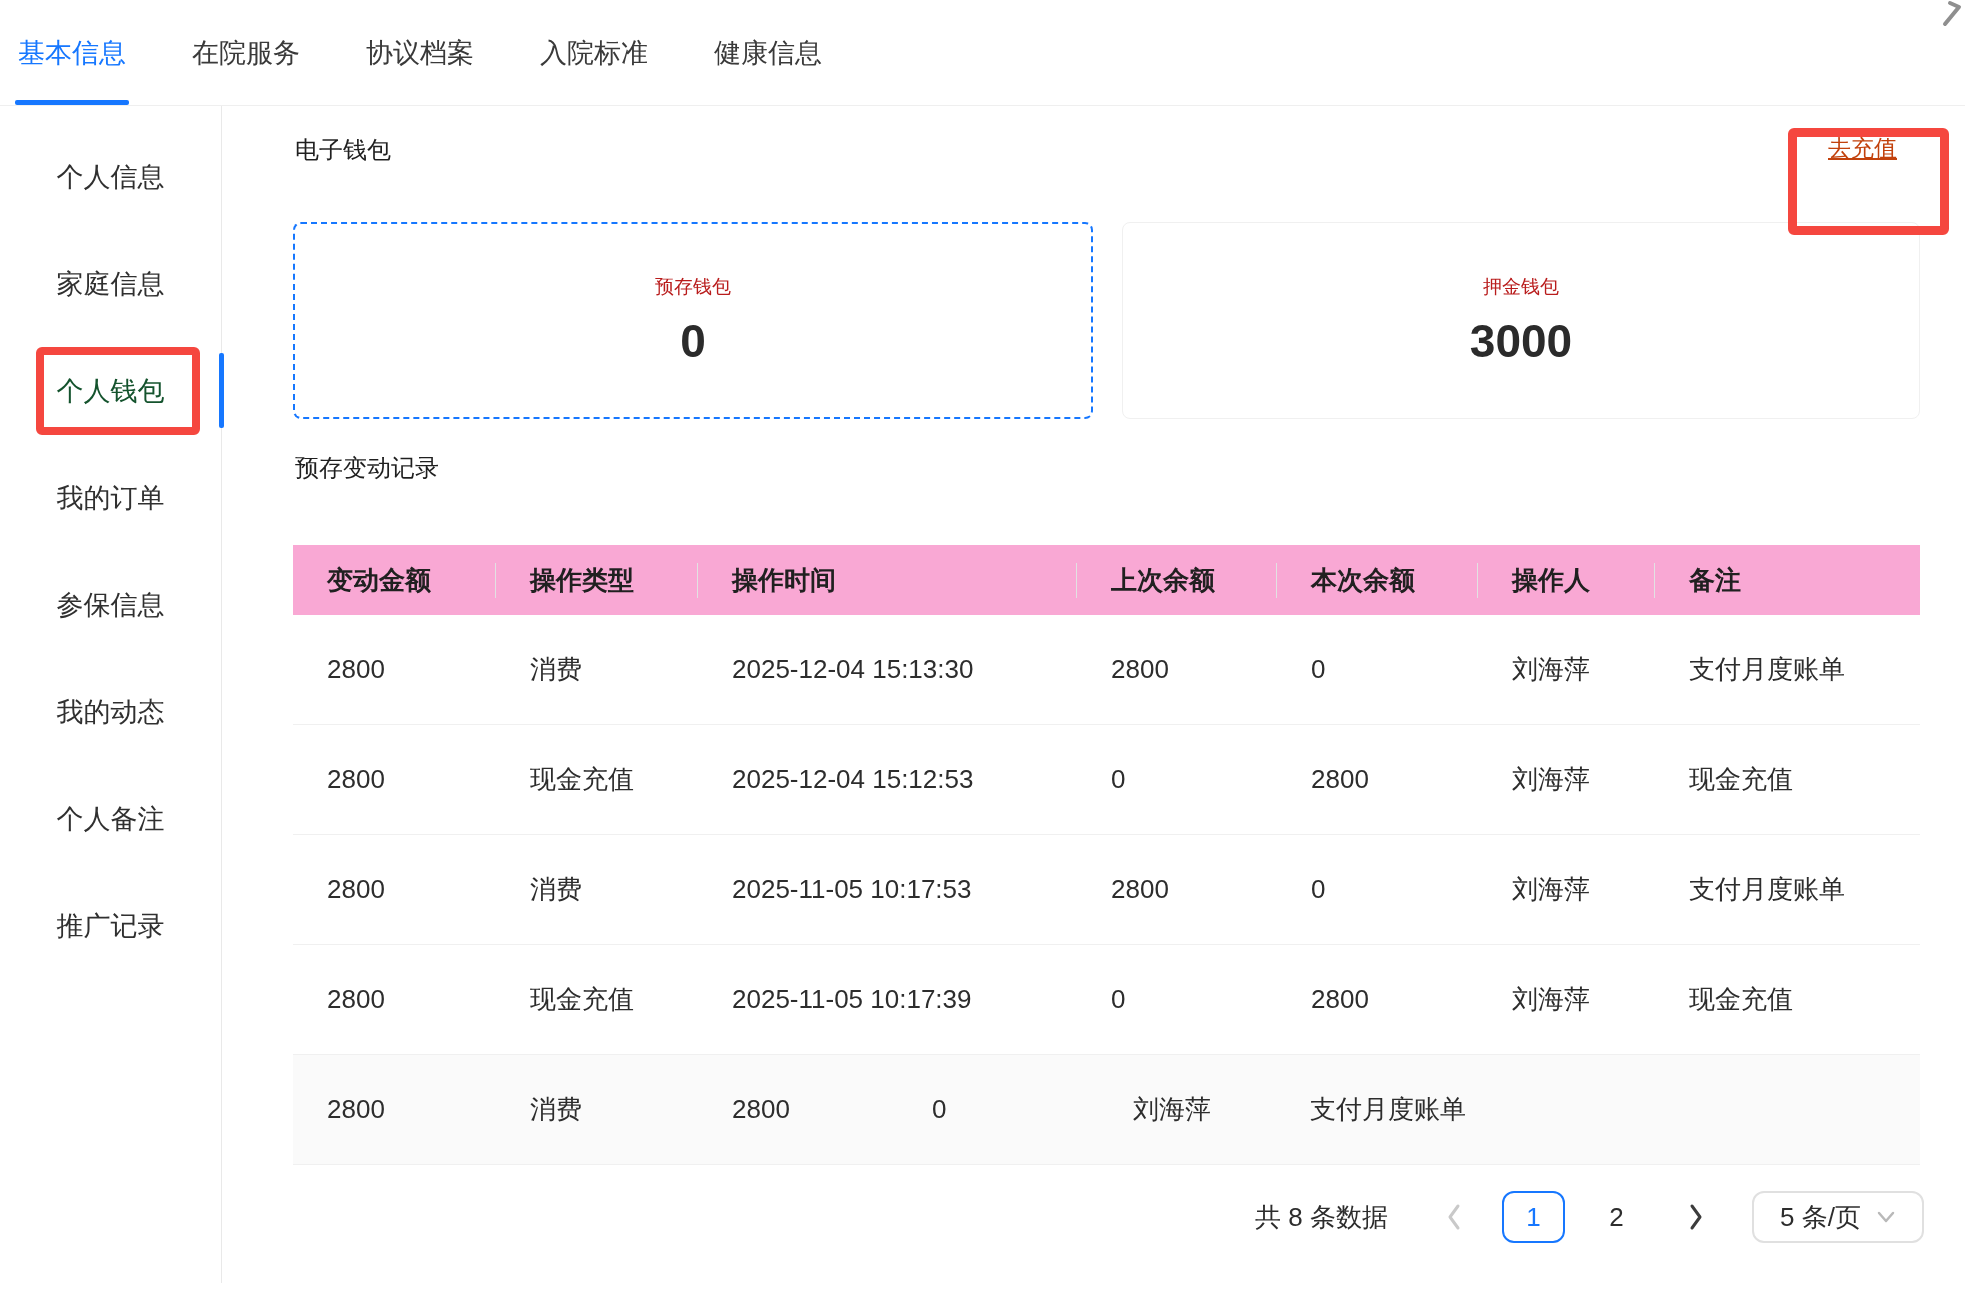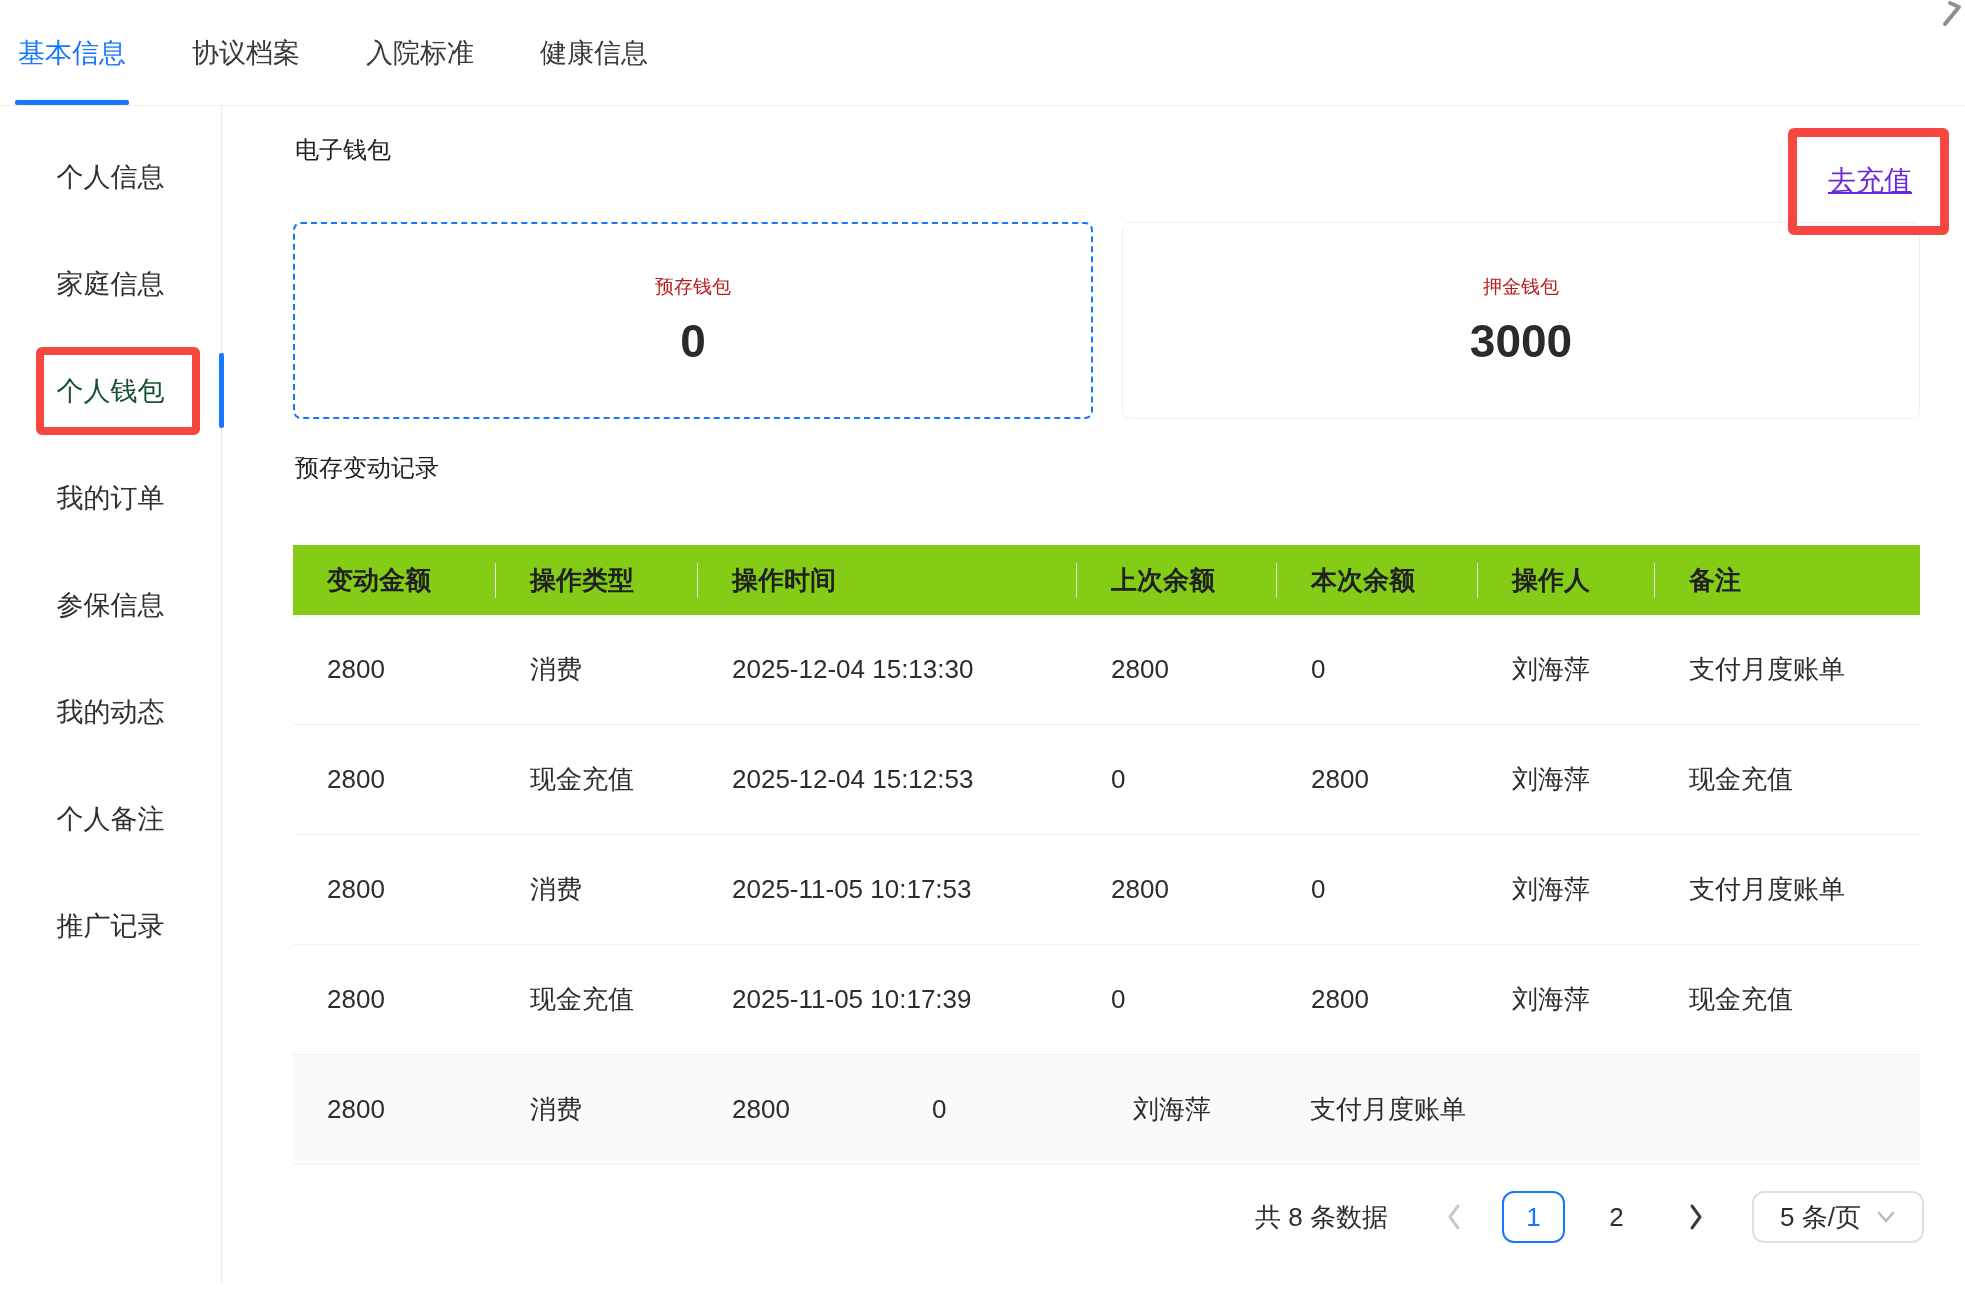--- a/index.html
+++ b/index.html
@@ -49,22 +49,22 @@
 
   
   .section-label {
     position: absolute; left: 295px; font-size: 24px; color: #1f1f1f;
   }
   .lbl-wallet { top: 134px; }
   .lbl-records { top: 452px; }
 
   .recharge-link {
     position: absolute; top: 133px; left: 1828px;
-    font-size: 28px; color: #6d28d9; text-decoration: underline;
-    cursor: pointer; white-space: nowrap; margin-top: 29px;
+    font-size: 23px; color: #c2410c; text-decoration: underline;
+    cursor: pointer; white-space: nowrap;
   }
 
   .cards {
     position: absolute; left: 293px; top: 222px; width: 1627px;
     display: flex; gap: 29px;
   }
   .wallet-card {
     flex: 1; height: 197px; border-radius: 8px; background: #ffffff;
     display: flex; flex-direction: column; align-items: center; justify-content: center;
     gap: 14px;
@@ -74,21 +74,21 @@
   .wallet-title { font-size: 19px; color: #b91c1c; }
   .wallet-value { font-size: 46px; font-weight: 700; color: #2b2b2b; }
 
   
   .table {
     position: absolute; left: 293px; top: 545px; width: 1627px;
     font-size: 26px;
   }
   .t-row { display: flex; align-items: center; }
   .t-head {
-    height: 70px; background: #84cc16; font-weight: 700; color: #202020;
+    height: 70px; background: #f9a8d4; font-weight: 700; color: #202020;
   }
   .t-cell { padding-left: 34px; white-space: nowrap; overflow: hidden; position: relative; }
   .c1 { width: 203px; } .c2 { width: 202px; } .c3 { width: 379px; }
   .c4 { width: 200px; } .c5 { width: 201px; } .c6 { width: 177px; }
   .c7 { flex: 1; }
   .t-head .t-cell:not(.c7)::after {
     content: ""; position: absolute; right: 0; top: 50%;
     transform: translateY(-50%); width: 1px; height: 42px; background: #e2e2e2;
   }
   .t-body .t-row { height: 110px; border-bottom: 1px solid #f0f0f0; color: #2d2d2d; }
@@ -127,20 +127,21 @@
   .ann-recharge { left: 1788px; top: 128px; width: 161px; height: 107px; border-width: 9px; }
 
   
   .corner-mark { position: absolute; left: 1936px; top: 0; }
 </style>
 </head>
 <body>
 
 <div class="tabbar">
   <div class="tab active">基本信息</div>
+  <div class="tab">在院服务</div>
   <div class="tab">协议档案</div>
   <div class="tab">入院标准</div>
   <div class="tab">健康信息</div>
 </div>
 
 <div class="sidebar">
   <div class="side-item">个人信息</div>
   <div class="side-item">家庭信息</div>
   <div class="side-item active">
     <span>个人钱包</span>

